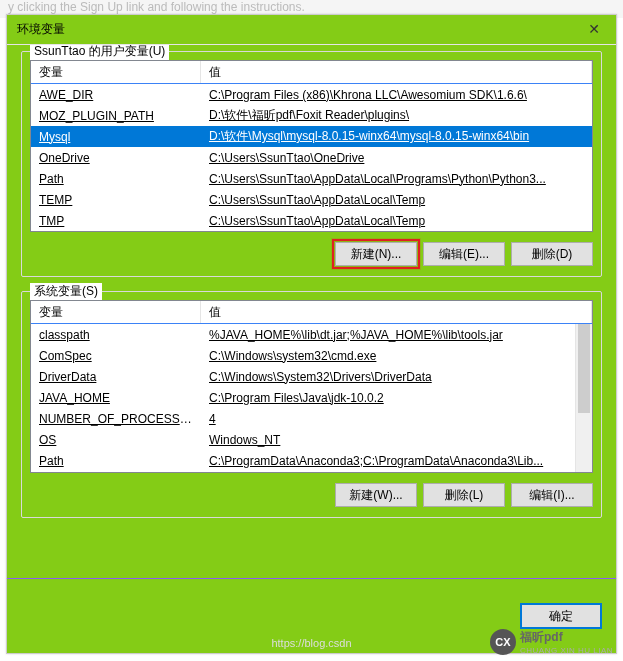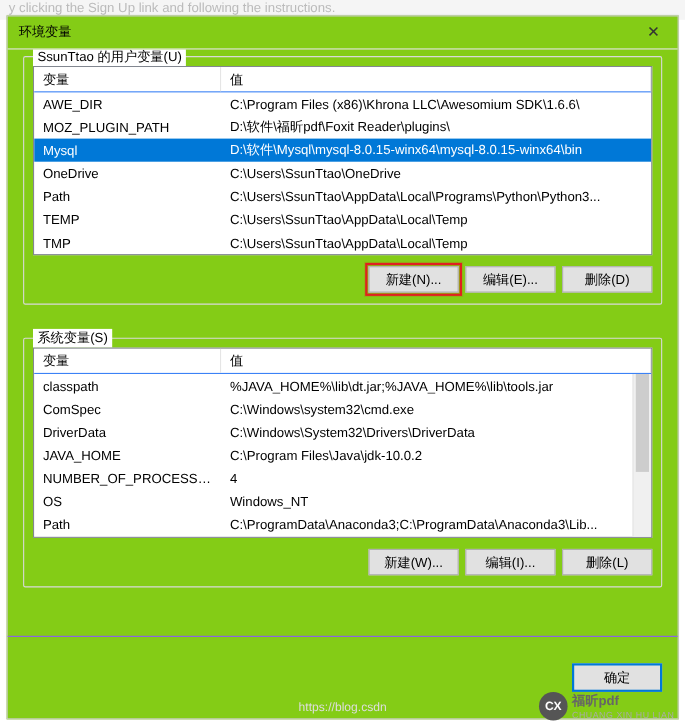--- a/index.html
+++ b/index.html
@@ -50,21 +50,21 @@
   }
   .content {
     flex: 1;
     padding: 6px 14px 0 14px;
     overflow: hidden;
   }
   .groupbox {
     border: 1px solid #d9d9d9;
     border-radius: 2px;
     padding: 8px 8px 10px 8px;
-    margin-bottom: 30px;
+    margin-bottom: 14px;
     position: relative;
   }
   .group-label {
     position: absolute;
     top: -9px; left: 8px;
     background: #fff;
     padding: 0 4px;
     font-size: 12px;
     color: #000;
   }
@@ -91,20 +91,21 @@
     line-height: 22px;
   }
   .lv-body {
     overflow: hidden;
   }
   .lv-row {
     display: flex;
     height: 21px;
     align-items: center;
     white-space: nowrap;
+    text-decoration: underline;
   }
   .lv-row .cell {
     padding: 0 8px;
     overflow: hidden;
     text-overflow: ellipsis;
   }
   .lv-row.selected {
     background: #0078d7;
     color: #fff;
   }
@@ -288,22 +289,22 @@
               <div class="cell col-val">C:\ProgramData\Anaconda3;C:\ProgramData\Anaconda3\Lib...</div>
             </div>
           </div>
         <div class="scrollbar">
           <div class="thumb" style="top:0;height:60%;"></div>
         </div>
       </div>
 
       <div class="btn-row">
         <button class="btn">新建(W)...</button>
+        <button class="btn">删除(L)</button>
         <button class="btn">编辑(I)...</button>
-        <button class="btn">删除(L)</button>
       </div>
     </div>
 
   </div>
 
   <div class="footer">
     <button class="btn-primary">确定</button>
   </div>
 </div>
 

